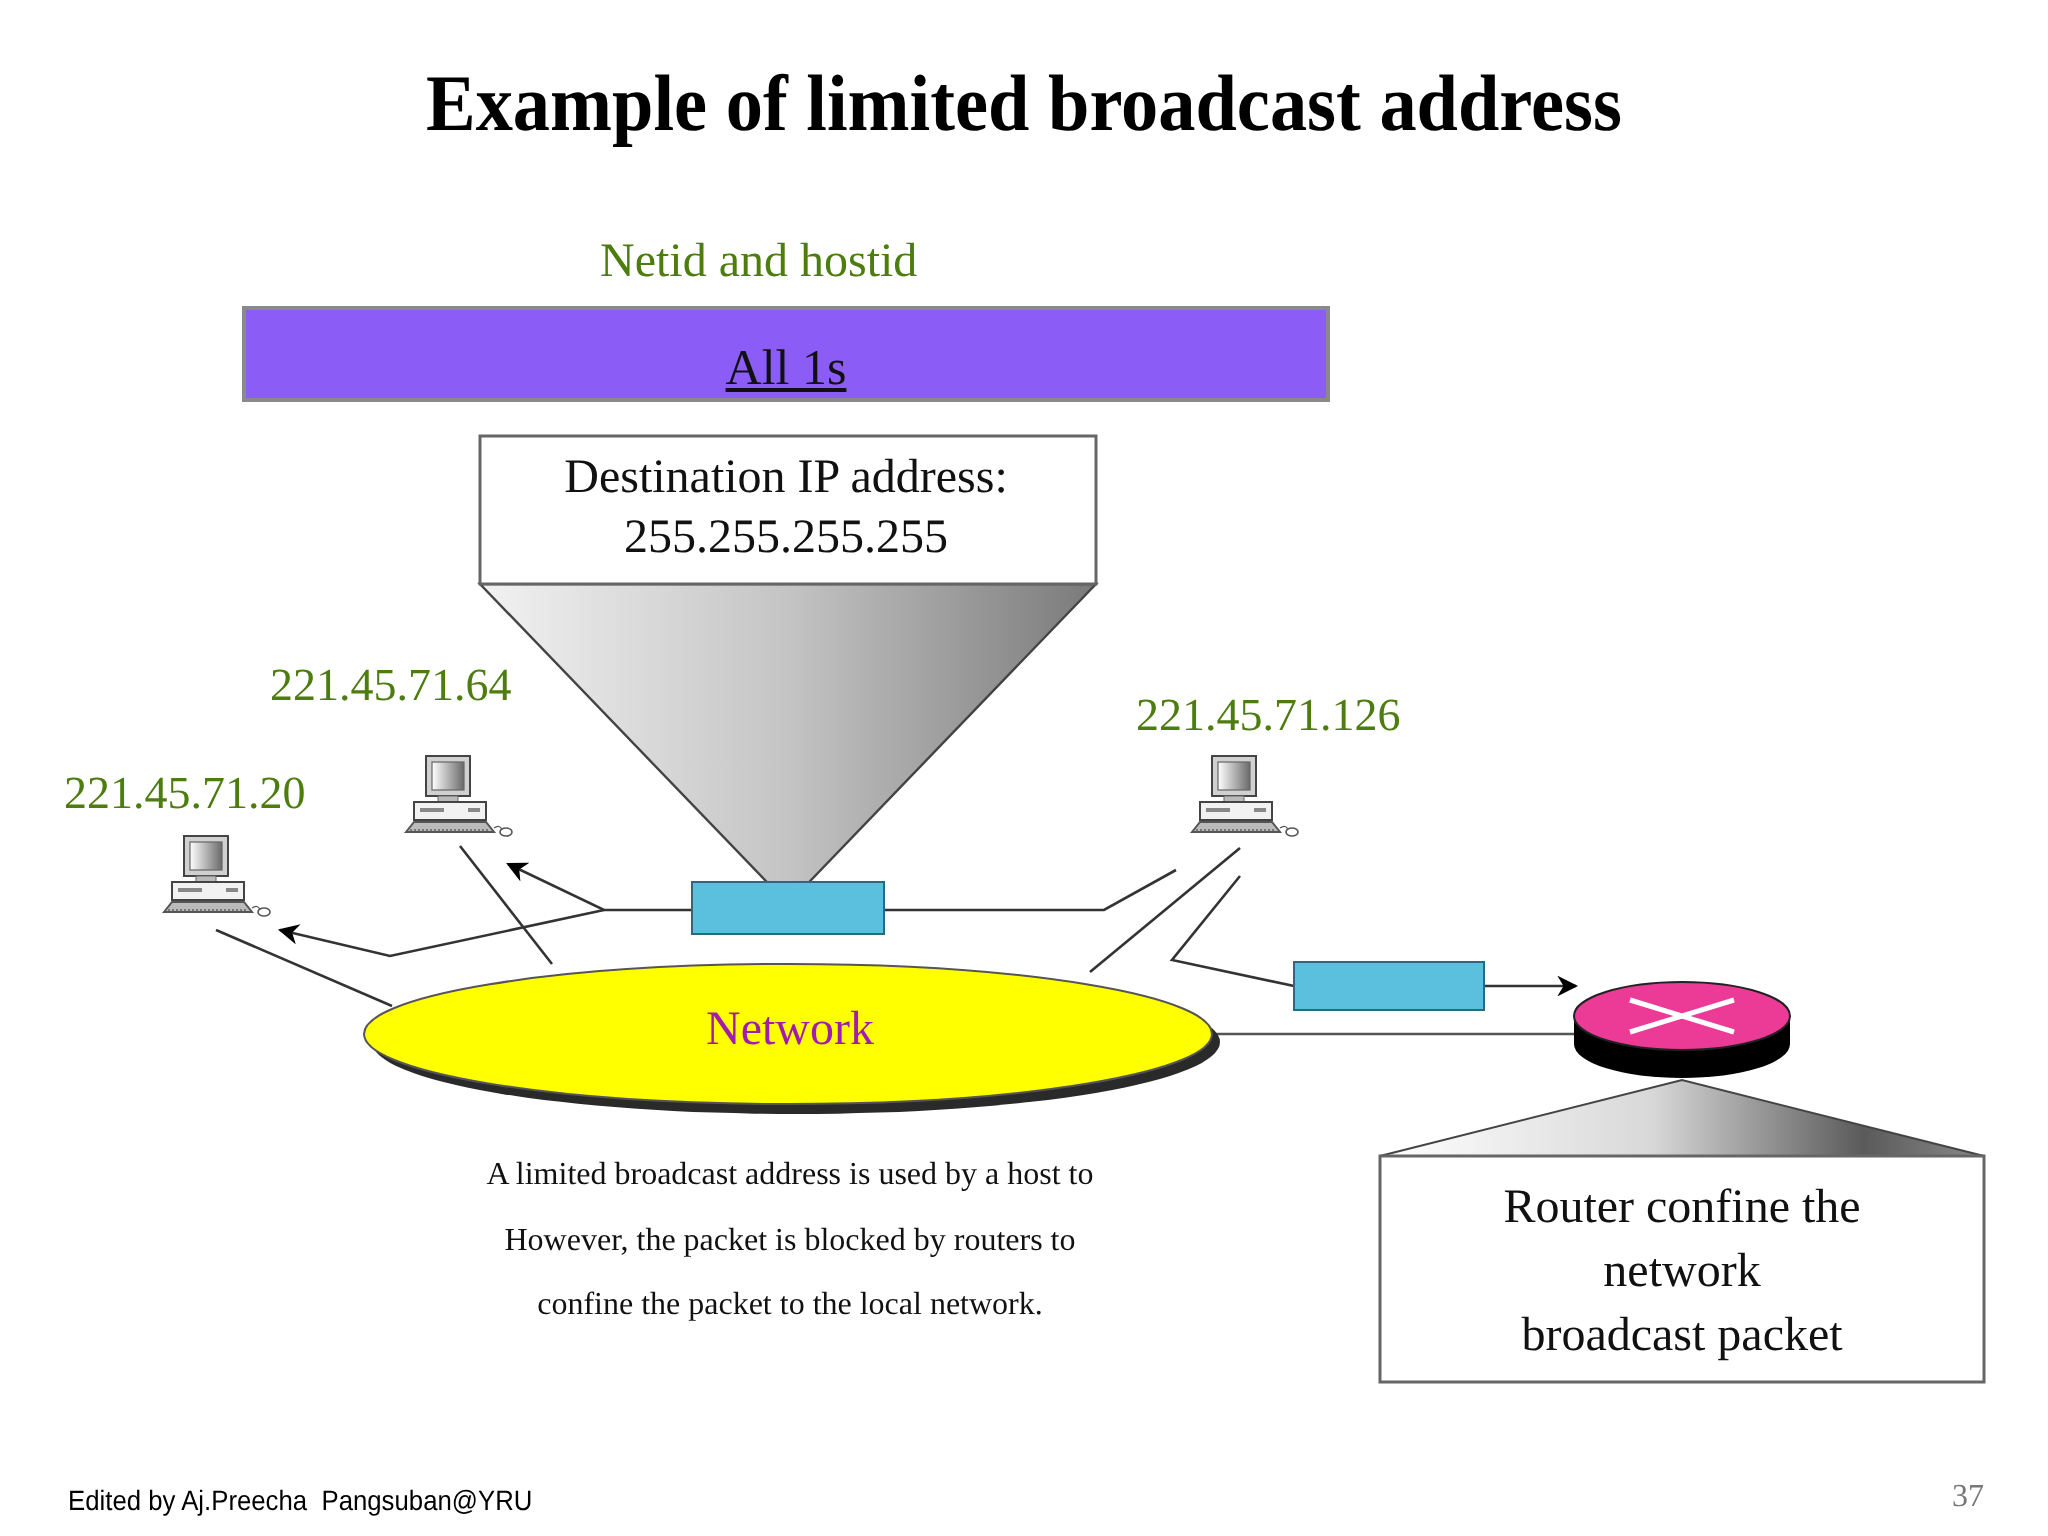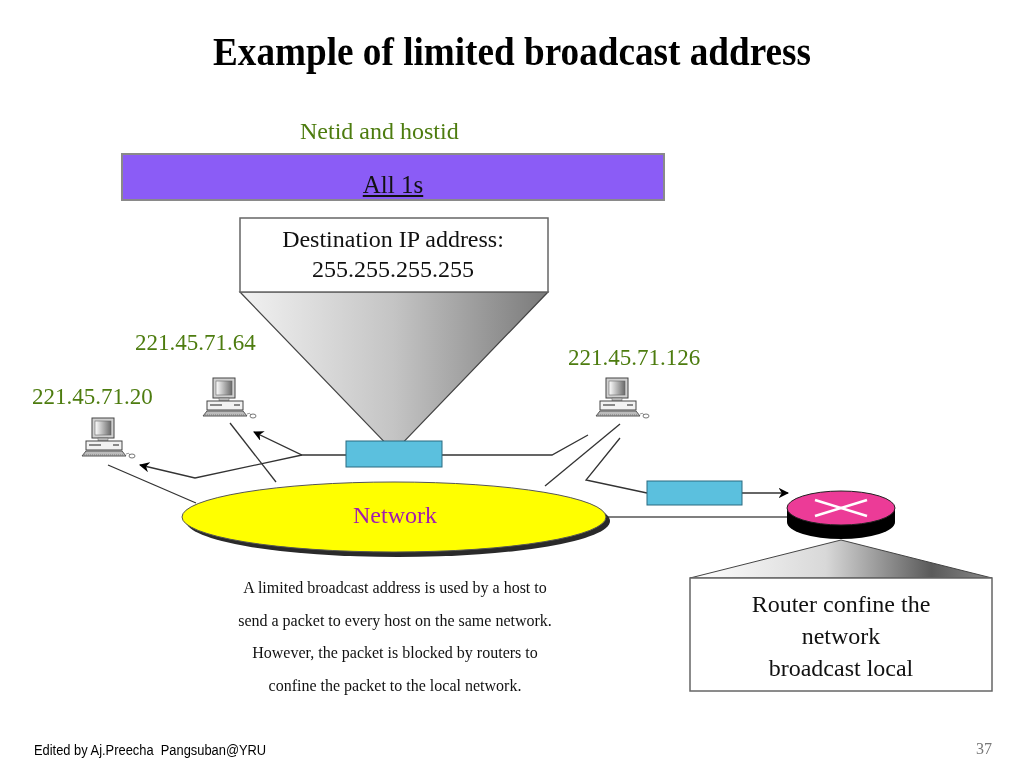--- a/index.html
+++ b/index.html
@@ -134,24 +134,23 @@
 
 <div class="label" style="left:32px; top:384px;">221.45.71.20</div>
 <div class="label" style="left:135px; top:330px;">221.45.71.64</div>
 <div class="label" style="left:568px; top:345px;">221.45.71.126</div>
 
 <div class="network-label">Network</div>
 
 <div class="router-text">
   <div>Router confine the</div>
   <div>network</div>
-  <div>broadcast local</div>
+  <div>broadcast packet</div>
 </div>
 
 <div class="desc">
   <div>A limited broadcast address is used by a host to</div>
-  <div>send a packet to every host on the same network.</div>
   <div>However, the packet is blocked by routers to</div>
   <div>confine the packet to the local network.</div>
 </div>
 
 <div class="footer" style="white-space:pre;">Edited by Aj.Preecha  Pangsuban@YRU</div>
 <div class="pagenum">37</div>
 
 </body></html>

